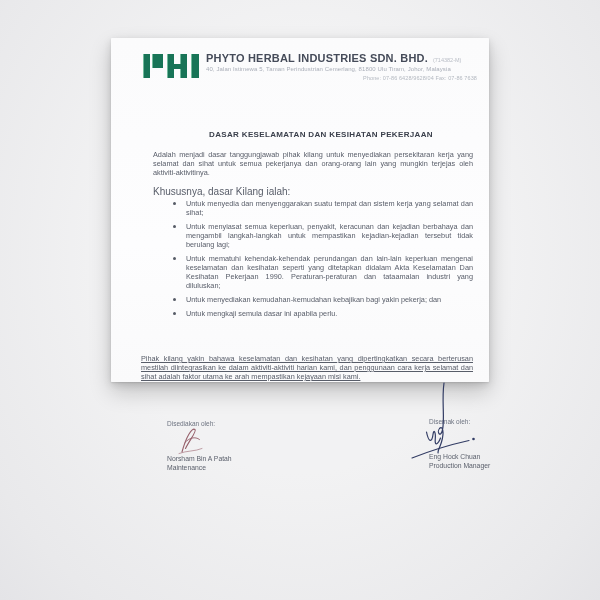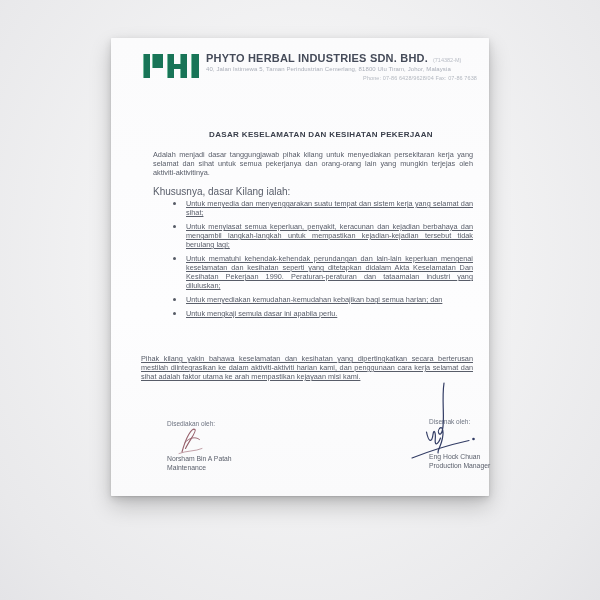--- a/index.html
+++ b/index.html
@@ -5,21 +5,21 @@
   * { margin:0; padding:0; box-sizing:border-box; }
   html,body { width:600px; height:600px; }
   body { font-family:"Liberation Sans", sans-serif; }
 
   .canvas {
     position:relative; width:600px; height:600px; overflow:hidden;
     background: radial-gradient(ellipse at 50% 42%, #f2f2f3 45%, #e9e9eb 85%, #e4e4e7 100%);
   }
 
   .page {
-    position:absolute; left:111px; top:38px; width:378px; height:458px;
+    position:absolute; left:111px; top:38px; width:378px; height:344px;
     background: linear-gradient(180deg, #fbfbfc 0%, #fdfdfe 60%, #fafafb 100%);
     box-shadow: 0 1px 2px rgba(0,0,0,.10), 0 10px 22px rgba(0,0,0,.20), 0 3px 8px rgba(0,0,0,.12);
     border-radius:1px;
   }
 
   
   .header { position:absolute; left:32px; top:13px; right:12px; display:flex; gap:7px; }
 
   .logo { display:flex; gap:4px; margin-top:3px; height:26px; align-items:flex-start; }
   .glyph { position:relative; height:24px; }
@@ -40,21 +40,21 @@
   .phone { font-size:5.5px; color:#b3b8c0; text-align:right; margin-top:3px; letter-spacing:.1px; }
 
   
   .doc-title { position:absolute; top:92px; left:0; right:0; text-align:center;
                font-size:8px; font-weight:bold; color:#3b404c; letter-spacing:.35px;padding-left:42px; }
   .body-text { font-size:7.3px; line-height:9px; color:#585d69; text-align:justify; }
   .intro   { position:absolute; top:112px; left:42px; right:16px; }
   .leadin  { position:absolute; top:148px; left:42px; font-size:10px; color:#585d69; }
 
   .bullets { position:absolute; top:161px; left:62px; right:16px; list-style:none; }
-  .bullets li { display:flex; margin-bottom:5px;text-decoration:underline; }
+  .bullets li { display:flex; margin-bottom:5px; }
   .dot { flex:none; width:3px; height:3px; border-radius:50%; background:#565b66; margin:3px 10px 0 0; }
   .btxt { flex:1; }
 
   .closing { position:absolute; top:316px; left:30px; right:16px;text-decoration:underline; }
 
   
   .sig { position:absolute; width:150px; }
   .sig-left  { left:56px;  top:382px; }
   .sig-right { left:318px; top:380px; }
   .sig-label { font-size:6.5px; color:#6d7380; }
@@ -108,21 +108,21 @@
       <li>
           <span class="dot"></span>
           <span class="btxt">Untuk menyiasat semua keperluan, penyakit, keracunan dan kejadian berbahaya dan mengambil langkah-langkah untuk mempastikan kejadian-kejadian tersebut tidak berulang lagi;</span>
         </li>
       <li>
           <span class="dot"></span>
           <span class="btxt">Untuk mematuhi kehendak-kehendak perundangan dan lain-lain keperluan mengenai keselamatan dan kesihatan seperti yang ditetapkan didalam Akta Keselamatan Dan Kesihatan Pekerjaan 1990. Peraturan-peraturan dan tataamalan industri yang diluluskan;</span>
         </li>
       <li>
           <span class="dot"></span>
-          <span class="btxt">Untuk menyediakan kemudahan-kemudahan kebajikan bagi semua harian; dan</span>
+          <span class="btxt">Untuk menyediakan kemudahan-kemudahan kebajikan bagi yakin pekerja; dan</span>
         </li>
       <li>
           <span class="dot"></span>
           <span class="btxt">Untuk mengkaji semula dasar ini apabila perlu.</span>
         </li>
     </ul>
 
     <div class="closing body-text">Pihak kilang yakin bahawa keselamatan dan kesihatan yang dipertingkatkan secara berterusan mestilah diintegrasikan ke dalam aktiviti-aktiviti harian kami, dan penggunaan cara kerja selamat dan sihat adalah faktor utama ke arah mempastikan kejayaan misi kami.</div>
 
     <div class="sig sig-left">

